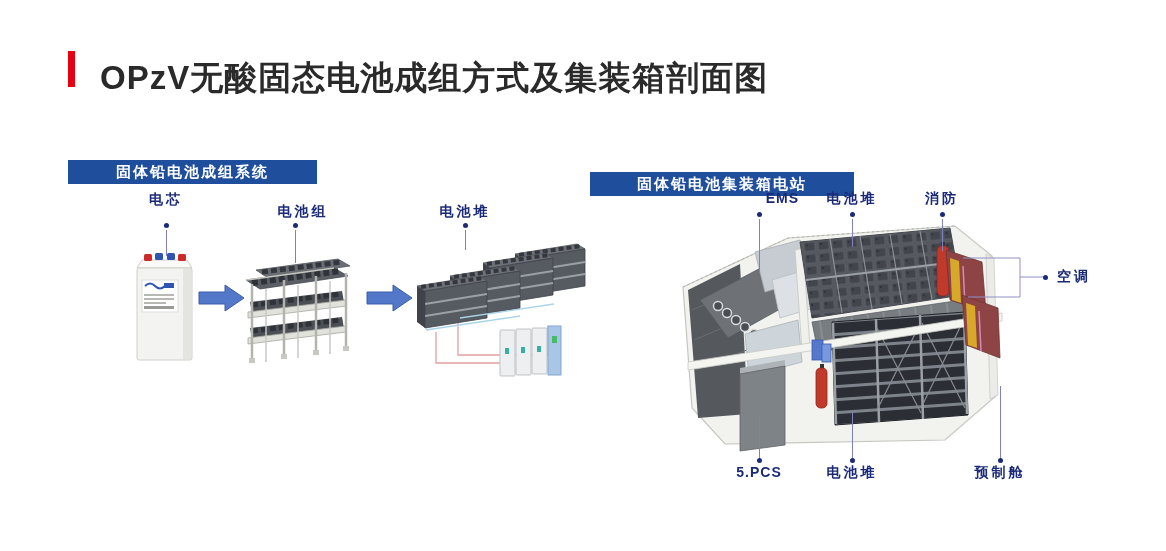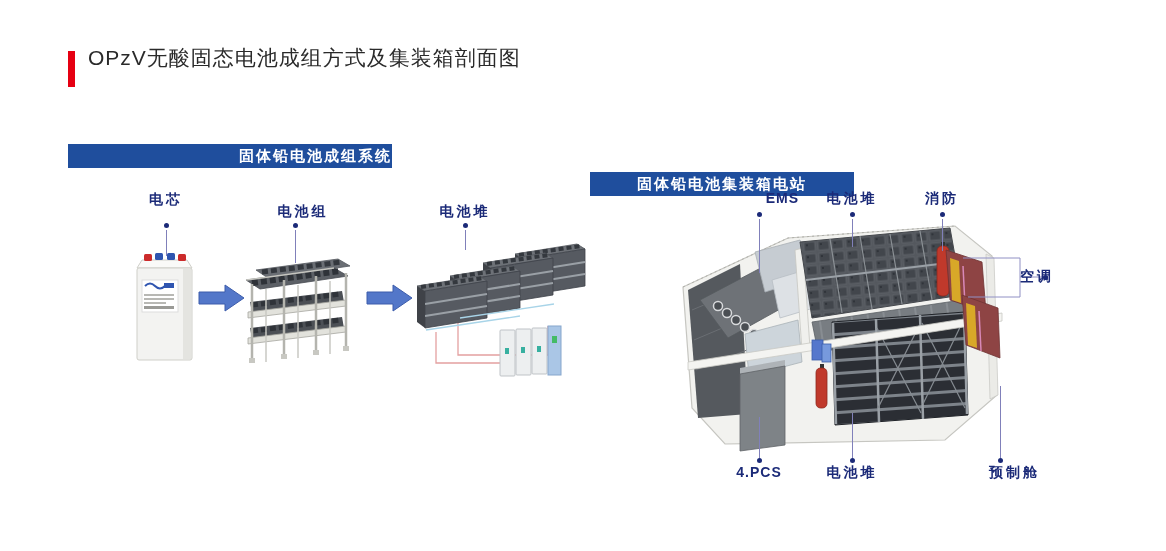--- a/index.html
+++ b/index.html
@@ -1,23 +1,23 @@
 <!DOCTYPE html>
 <html><head>
 <meta charset="utf-8">
 <style>
   html,body{margin:0;padding:0;background:#ffffff;}
   body{width:1166px;height:551px;position:relative;overflow:hidden;
        font-family:"Liberation Sans","DejaVu Sans",sans-serif;}
   .accent-bar{position:absolute;left:68px;top:51px;width:7px;height:36px;background:#e60012;}
-  .page-title{position:absolute;left:88px;top:44px;margin:0;font-size:21px;font-weight:normal;
+  .page-title{position:absolute;left:88px;top:44px;margin:12px;font-size:33px;font-weight:bold;
               color:#2a2a2a;letter-spacing:1px;white-space:nowrap;}
   .panel-header{position:absolute;height:24px;line-height:24px;background:#1f4e9d;color:#ffffff;
                 font-size:15px;font-weight:bold;text-align:center;letter-spacing:2px;}
-  .ph-left{left:68px;top:144px;width:324px;text-align:right;}
+  .ph-left{left:68px;top:160px;width:249px;}
   .ph-right{left:590px;top:144px;width:264px;margin-top:28px;}
   .callout-label{position:absolute;font-size:14px;font-weight:bold;color:#1b2a78;
                  letter-spacing:3px;text-align:center;white-space:nowrap;}
   .vline{position:absolute;width:1px;background:#8080ba;}
   .dot{position:absolute;width:5px;height:5px;border-radius:50%;background:#1b2a78;}
   svg{position:absolute;overflow:visible;}
 </style>
 </head>
 <body>
 
@@ -227,25 +227,25 @@
 
 <div class="callout-label" style="left:812px;top:190px;width:80px;">电池堆</div>
 <div class="dot" style="left:850px;top:212px;"></div>
 <div class="vline" style="left:852px;top:219px;height:28px;"></div>
 
 <div class="callout-label" style="left:902px;top:190px;width:80px;">消防</div>
 <div class="dot" style="left:940px;top:212px;"></div>
 <div class="vline" style="left:942px;top:219px;height:32px;"></div>
 
 <div class="dot" style="left:1043px;top:275px;"></div>
-<div class="callout-label" style="left:1020px;top:268px;width:60px;text-align:left;">空调</div>
+<div class="callout-label" style="left:1057px;top:268px;width:60px;text-align:left;">空调</div>
 
 <div class="vline" style="left:759px;top:417px;height:41px;"></div>
 <div class="dot" style="left:757px;top:458px;"></div>
-<div class="callout-label" style="left:719px;top:464px;width:80px;letter-spacing:1px;">4.PCS</div>
+<div class="callout-label" style="left:719px;top:464px;width:80px;letter-spacing:1px;">5.PCS</div>
 
 <div class="vline" style="left:852px;top:413px;height:45px;"></div>
 <div class="dot" style="left:850px;top:458px;"></div>
 <div class="callout-label" style="left:812px;top:464px;width:80px;">电池堆</div>
 
 <div class="vline" style="left:1000px;top:386px;height:72px;"></div>
 <div class="dot" style="left:998px;top:458px;"></div>
-<div class="callout-label" style="left:960px;top:464px;width:80px;text-align:right;">预制舱</div>
+<div class="callout-label" style="left:960px;top:464px;width:80px;">预制舱</div>
 
 </body></html>

